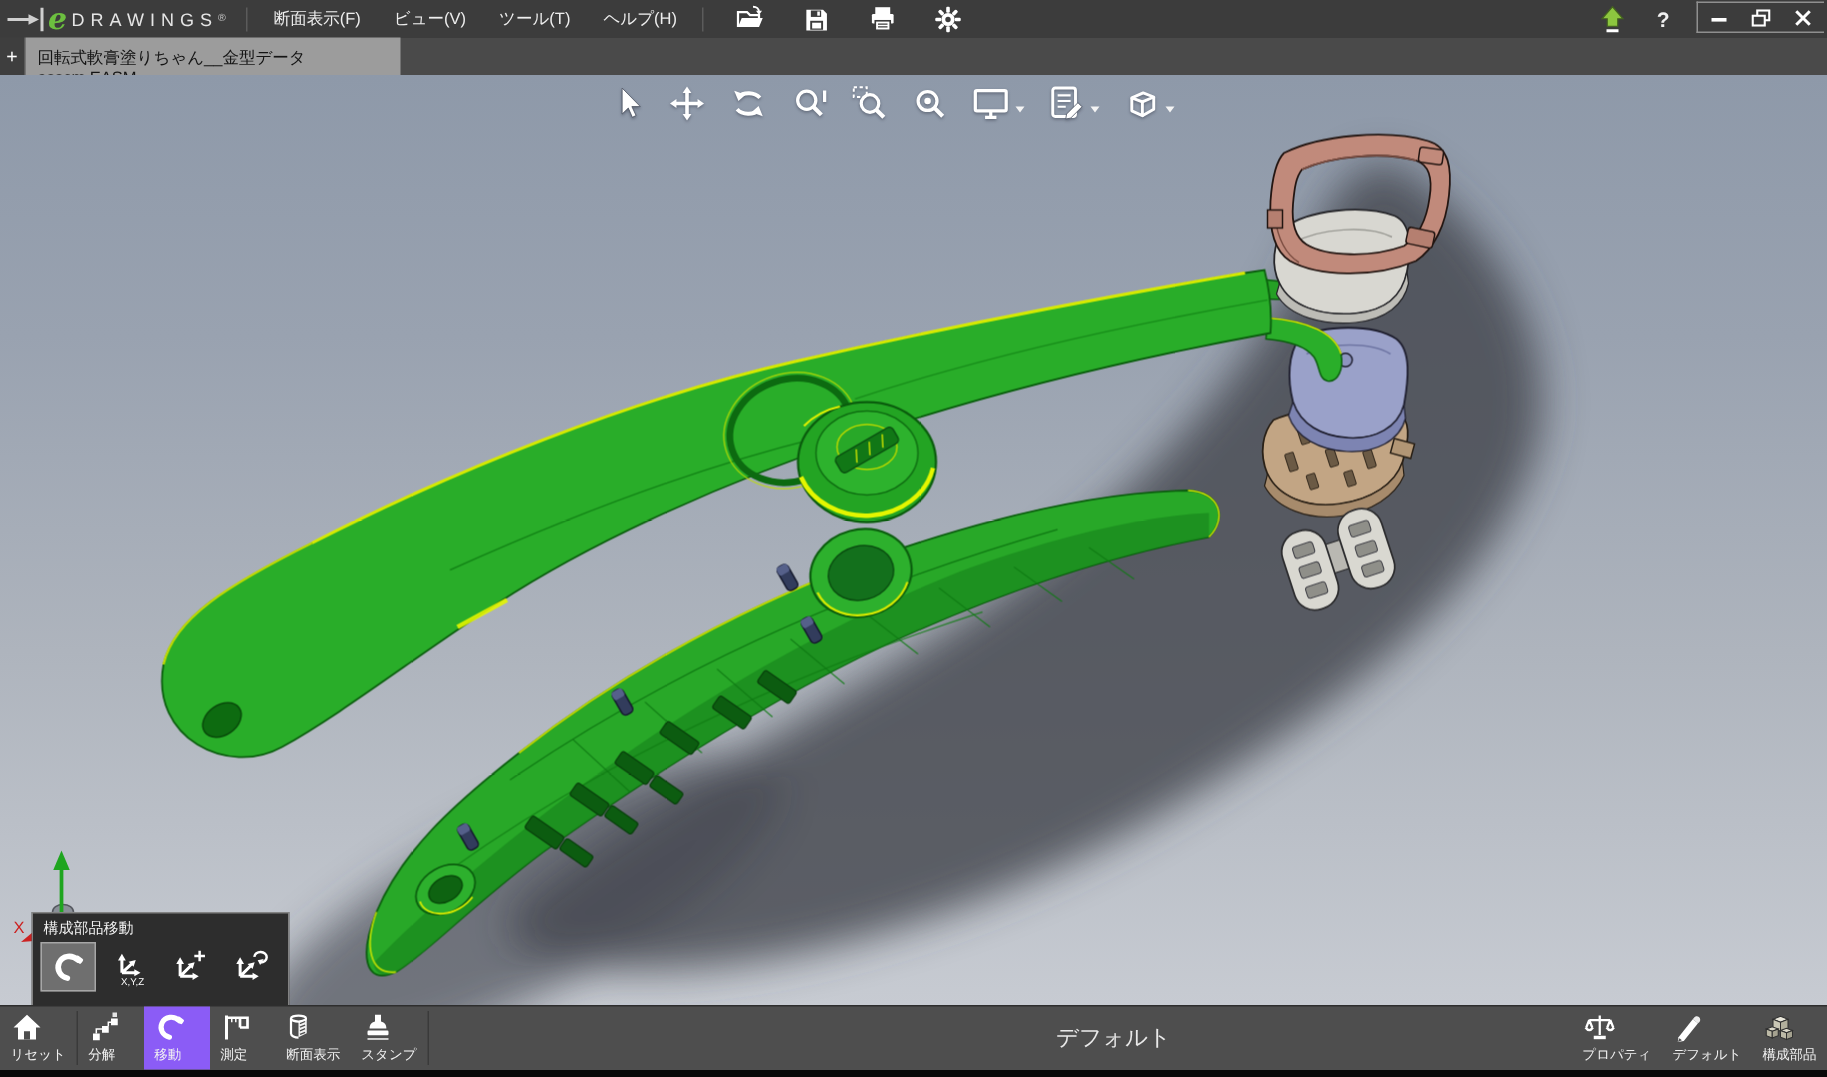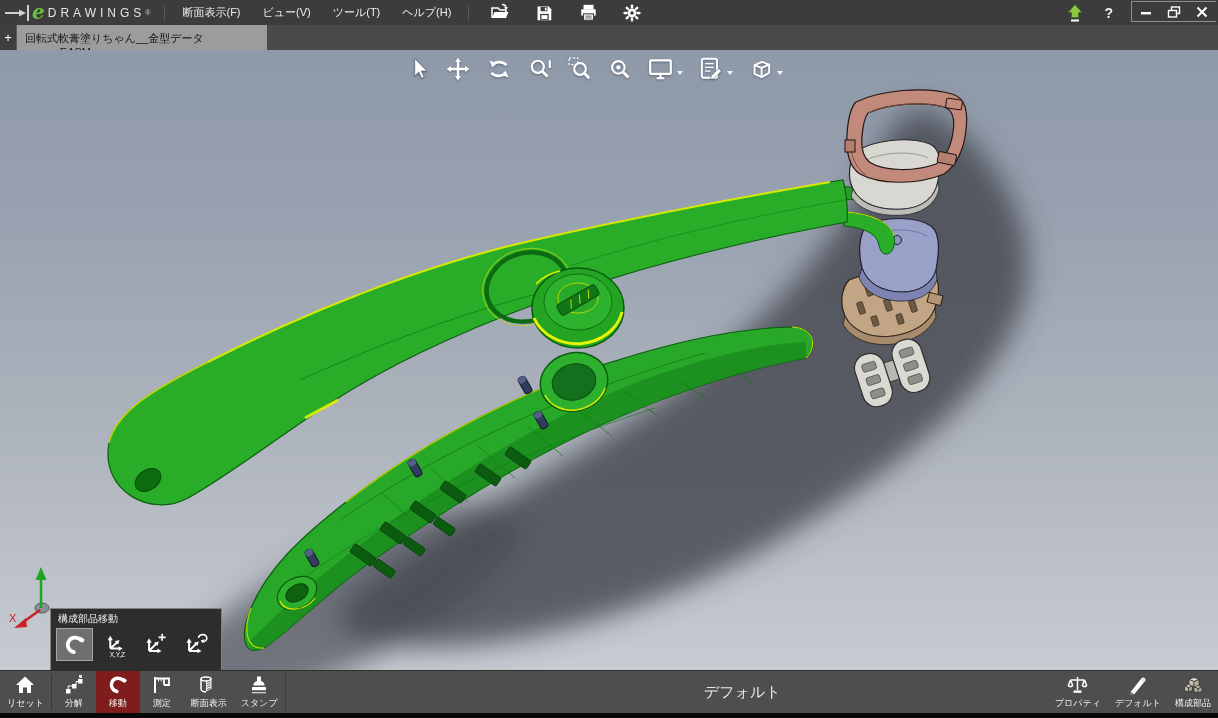--- a/index.html
+++ b/index.html
@@ -32,30 +32,30 @@
   .viewport { position:relative; height:620px; flex:0 0 auto;
     background:linear-gradient(180deg,#8e99a9 0%,#99a2b0 28%,#aeb4bd 62%,#c7cbd2 100%); }
   svg.scene { position:absolute; inset:0; display:block; }
 
   .viewtools { position:absolute; top:6px; left:405px; display:flex; gap:14px; align-items:center; }
   .vt { display:flex; align-items:center; gap:3px; }
   .vt svg { filter:drop-shadow(0 1px 1px rgba(40,45,60,.45)); }
   .caret { width:0; height:0; border-left:3.5px solid transparent; border-right:3.5px solid transparent; border-top:4.5px solid #f4f4f4; margin-top:8px; }
 
   
-  .movepanel { position:absolute; left:50px; top:558px; width:172px; height:74px; background:#2d2d2d; border:1px solid #828282; }
+  .movepanel { position:absolute; left:21px; top:558px; width:172px; height:74px; background:#2d2d2d; border:1px solid #828282; }
   .movepanel .mp-title { font-size:10px; color:#f2f2f2; padding:3px 7px 2px; }
   .mp-tools { display:flex; gap:3px; padding:0 5px; }
   .mp-tool { width:37px; height:33px; display:flex; align-items:center; justify-content:center; }
   .mp-tool.selected { background:#6f6f6f; border:1px solid #a6a6a6; }
 
   
   .bottombar { height:43px; background:#4e4e4e; border-top:1px solid #2e2e2e; display:flex; align-items:stretch; position:relative; flex:0 0 auto; }
-  .bb-btn { display:flex; flex-direction:column; align-items:center; justify-content:center; gap:1px; color:#f2f2f2; font-size:9px; padding:2px 7px 3px; min-width:44px; white-space:nowrap; }
-  .bb-btn.active { background:#7f1d1d; }
+  .bb-btn { display:flex; flex-direction:column; align-items:flex-start; justify-content:center; gap:1px; color:#f2f2f2; font-size:9px; padding:2px 7px 3px; min-width:44px; white-space:nowrap; }
+  .bb-btn.active { background:#8b5cf6; }
   .bb-sep { width:1px; background:#3a3a3a; margin:3px 0; }
   .bb-config { position:absolute; left:704px; top:50%; transform:translateY(-50%); font-size:15px; color:#e9e9e9; }
   .bb-right { margin-left:auto; display:flex; }
   .bottomstrip { height:5px; background:#090909; flex:1 1 auto; }
 </style>
 </head>
 <body>
 
 <div class="app">
 

